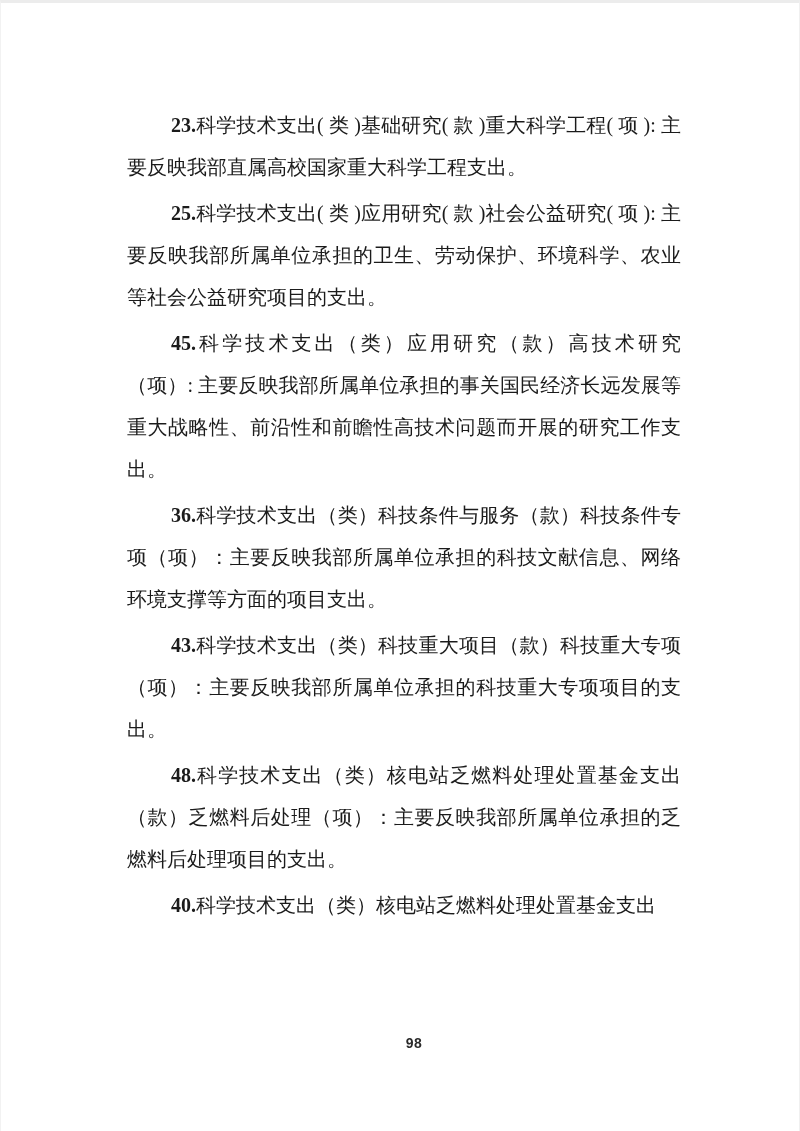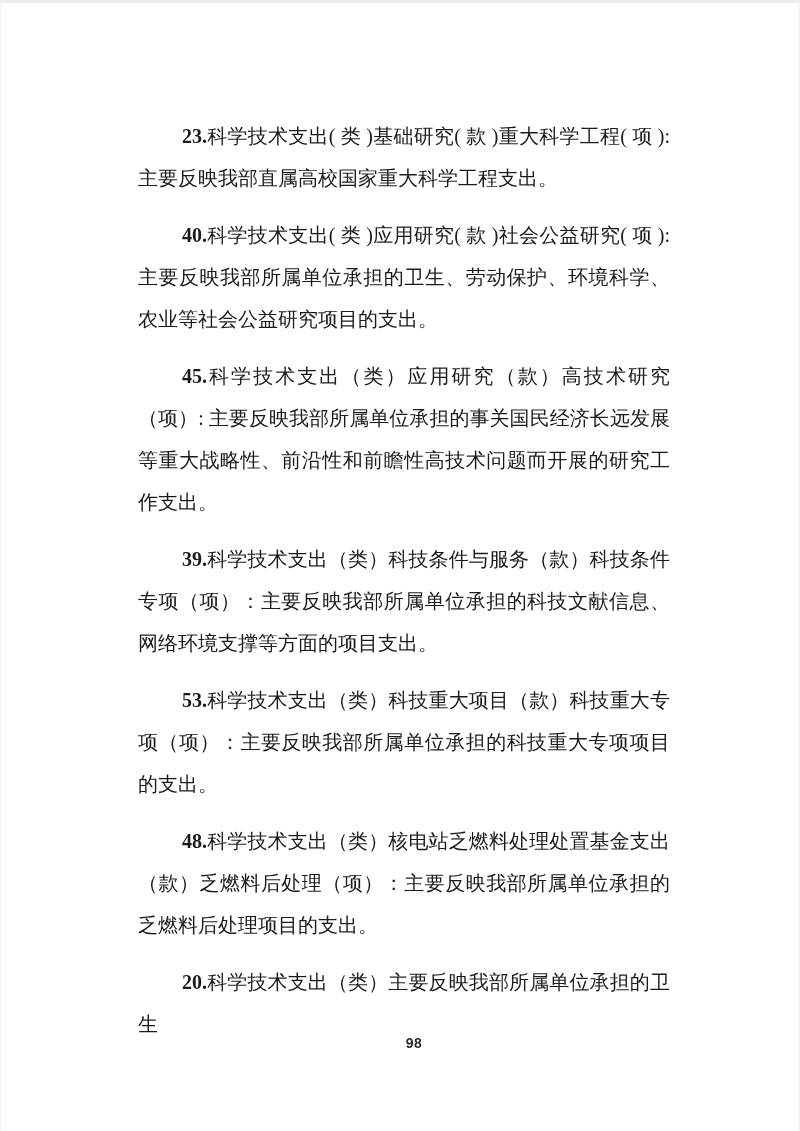--- a/index.html
+++ b/index.html
@@ -20,21 +20,21 @@
     left: 122px;
     top: 97px;
     width: 562px;
     font-size: 20px;
     line-height: 42px;
     color: #1b1b1b;
     text-align: justify;
     text-justify: inter-character;
   }
   .para {
-    margin: 15px;
+    margin: 4px;
     text-indent: 44px;
     word-break: break-all;
     overflow-wrap: break-word;
   }
   .para .num {
     font-weight: bold;
     font-family: "Liberation Serif", "DejaVu Serif", serif;
   }
   .page-footer {
     position: absolute;
@@ -51,23 +51,23 @@
     color: #2a2a2a;
     letter-spacing: 0.5px;
   }
 </style>
 </head>
 <body>
 
 <div class="page">
   <div class="doc-body">
     <p class="para"><b class="num">23.</b><span>科学技术支出( 类 )基础研究( 款 )重大科学工程( 项 ): 主要反映我部直属高校国家重大科学工程支出。</span></p>
-    <p class="para"><b class="num">40.</b><span>科学技术支出( 类 )应用研究( 款 )社会公益研究( 项 ): 主要反映我部所属单位承担的卫生、劳动保护、环境科学、农业等社会公益研究项目的支出。</span></p>
+    <p class="para"><b class="num">25.</b><span>科学技术支出( 类 )应用研究( 款 )社会公益研究( 项 ): 主要反映我部所属单位承担的卫生、劳动保护、环境科学、农业等社会公益研究项目的支出。</span></p>
     <p class="para"><b class="num">45.</b><span>科学技术支出（类）应用研究（款）高技术研究（项）: 主要反映我部所属单位承担的事关国民经济长远发展等重大战略性、前沿性和前瞻性高技术问题而开展的研究工作支出。</span></p>
-    <p class="para"><b class="num">39.</b><span>科学技术支出（类）科技条件与服务（款）科技条件专项（项）：主要反映我部所属单位承担的科技文献信息、网络环境支撑等方面的项目支出。</span></p>
-    <p class="para"><b class="num">53.</b><span>科学技术支出（类）科技重大项目（款）科技重大专项（项）：主要反映我部所属单位承担的科技重大专项项目的支出。</span></p>
+    <p class="para"><b class="num">36.</b><span>科学技术支出（类）科技条件与服务（款）科技条件专项（项）：主要反映我部所属单位承担的科技文献信息、网络环境支撑等方面的项目支出。</span></p>
+    <p class="para"><b class="num">43.</b><span>科学技术支出（类）科技重大项目（款）科技重大专项（项）：主要反映我部所属单位承担的科技重大专项项目的支出。</span></p>
     <p class="para"><b class="num">48.</b><span>科学技术支出（类）核电站乏燃料处理处置基金支出（款）乏燃料后处理（项）：主要反映我部所属单位承担的乏燃料后处理项目的支出。</span></p>
-    <p class="para"><b class="num">20.</b><span>科学技术支出（类）主要反映我部所属单位承担的卫生</span></p>
+    <p class="para"><b class="num">40.</b><span>科学技术支出（类）核电站乏燃料处理处置基金支出</span></p>
   </div>
   <div class="page-footer">
     <span class="page-number">98</span>
   </div>
 </div>
 
 </body></html>

